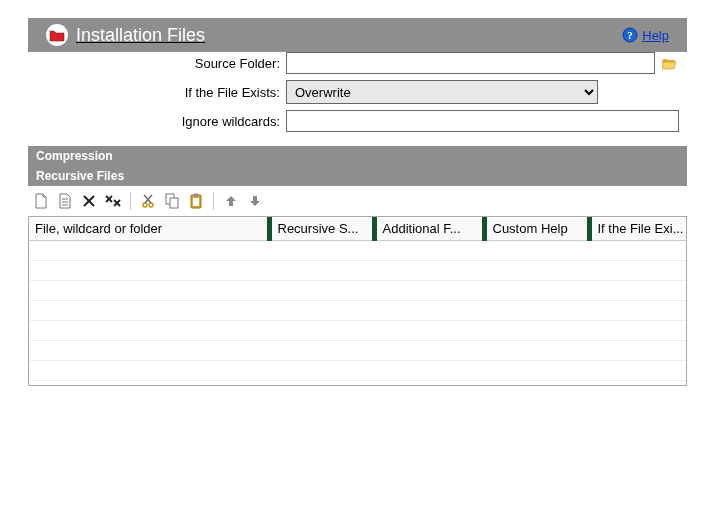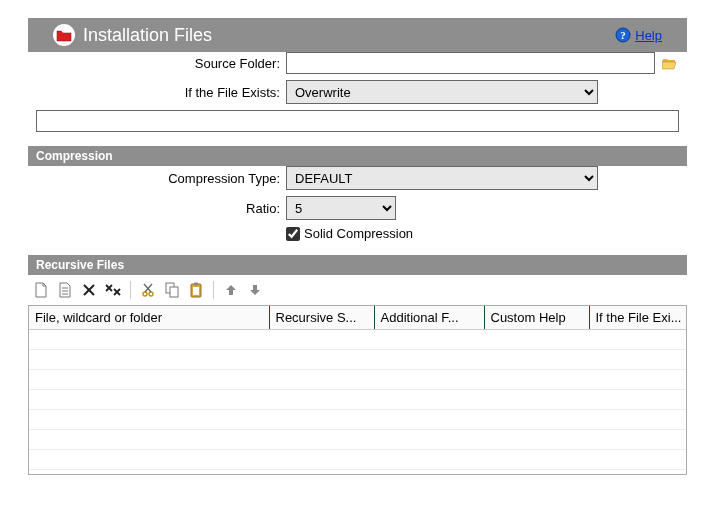--- a/index.html
+++ b/index.html
@@ -15,22 +15,23 @@
     width: 705px;
     height: 528px;
     background: #fff;
     padding: 18px 18px 18px 28px;
   }
   .title-bar {
     background: #8e8e8e;
     height: 34px;
     display: flex;
     align-items: center;
-    padding: 0 25px;
+    padding: 0 18px;
     position: relative;
+    text-decoration: underline;
   }
   .title-icon {
     width: 22px;
     height: 22px;
     border-radius: 50%;
     background: #fff;
     display: flex;
     align-items: center;
     justify-content: center;
     margin-right: 8px;
@@ -151,21 +152,21 @@
     width: 100%;
     border-collapse: collapse;
     table-layout: fixed;
   }
   table.grid th {
     text-align: left;
     font-weight: normal;
     font-size: 13px;
     color: #000;
     background: #fafafa;
-    border-right: 1px solid #14532d;
+    border-right: 5px solid #14532d;
     border-bottom: 1px solid #ccc;
     padding: 4px 6px;
     white-space: nowrap;
     overflow: hidden;
     text-overflow: ellipsis;
   }
   table.grid td {
     border-bottom: 1px solid #eee;
     height: 20px;
     padding: 0 6px;
@@ -211,46 +212,26 @@
         </svg>
       </span>
     </div>
     <div class="form-row">
       <span class="form-label">If the File Exists:</span>
       <select class="text-select select-wide">
         <option>Overwrite</option>
       </select>
     </div>
     <div class="form-row">
+      <span class="form-label">Ignore wildcards:</span>
       <input type="text" class="text-input" value="" style="">
     </div>
   </div>
 
   <div class="section-header">Compression</div>
-  <div class="form-area">
-    <div class="form-row">
-      <span class="form-label">Compression Type:</span>
-      <select class="text-select select-wide">
-        <option>DEFAULT</option>
-      </select>
-    </div>
-    <div class="form-row">
-      <span class="form-label">Ratio:</span>
-      <select class="text-select select-narrow">
-        <option>5</option>
-      </select>
-    </div>
-    <div class="form-row">
-      <span class="form-label" style="width:250px"></span>
-      <label class="checkbox-row">
-        <input type="checkbox" checked="" style="">
-        <span>Solid Compression</span>
-      </label>
-    </div>
-  </div>
 
   <div class="section-header">Recursive Files</div>
 
   <div class="toolbar">
     <span class="tbtn">
       <svg width="14" height="16" viewBox="0 0 14 16">
         <path d="M2 1 h7 l3 3 v11 h-10 z" fill="#fff" stroke="#777"></path>
         <path d="M9 1 v3 h3" fill="none" stroke="#777"></path>
       </svg>
     </span>

